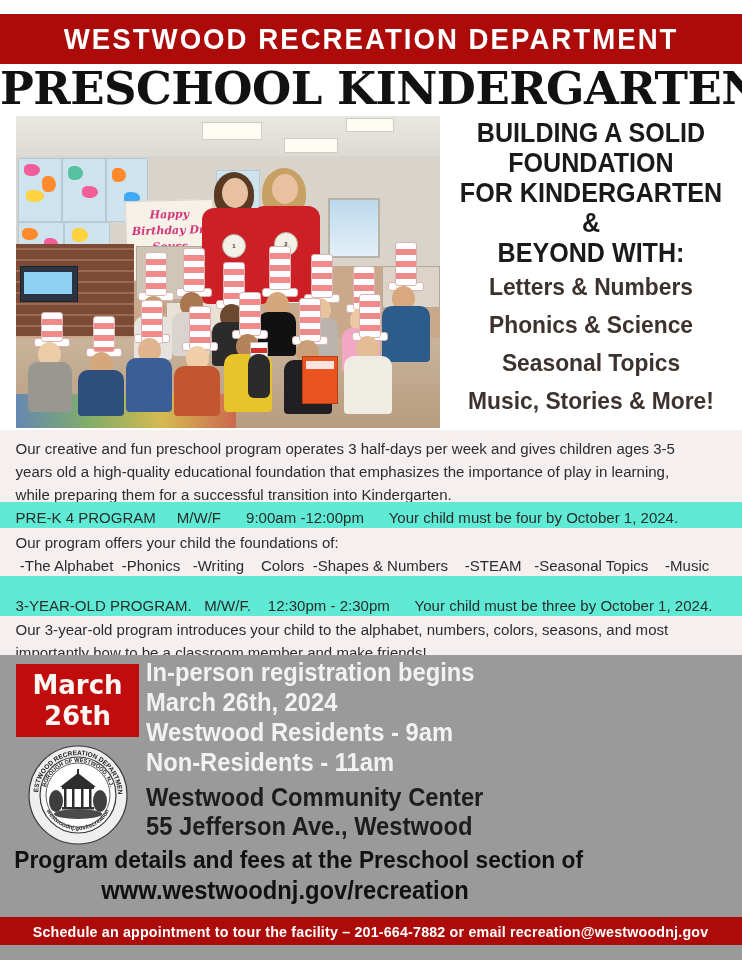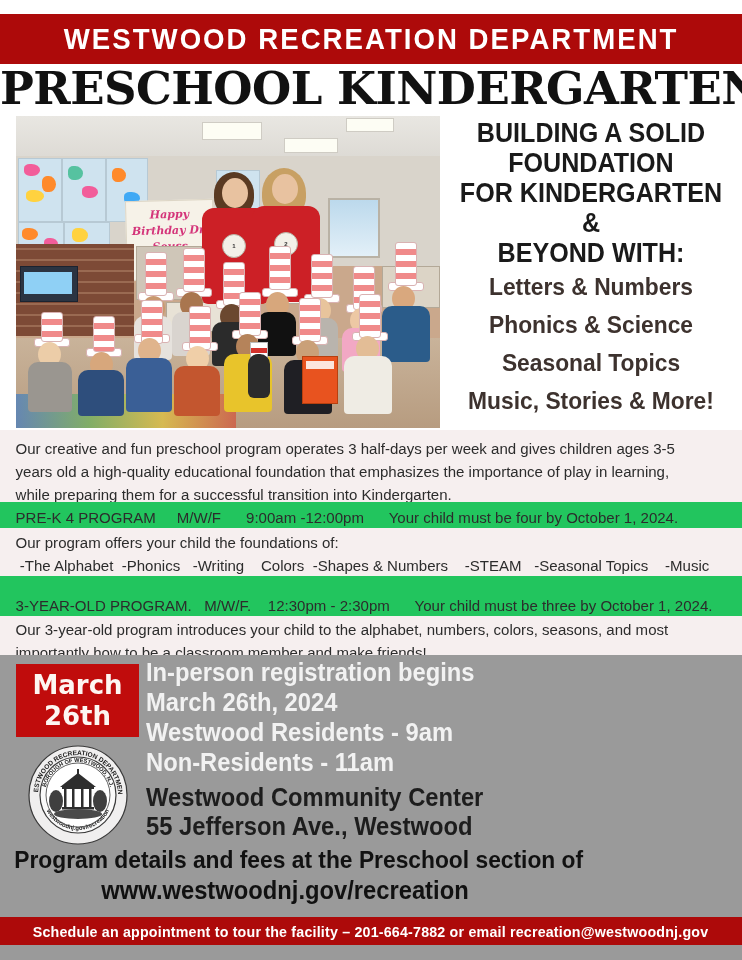--- a/index.html
+++ b/index.html
@@ -121,21 +121,21 @@
     transform: scaleX(0.95);
   }
 
   
   .band {
     position: absolute;
     left: 0;
     width: 742px;
   }
   .band-tint { background: #F6EFEF; }
-  .band-white { background: #22c55e; }
+  .band-white { background: #5eead4; }
   .band-inner {
     padding: 0 16px;
     font-family: "Liberation Sans Narrow", "Liberation Sans", sans-serif;
     color: #2c2c2c;
     font-size: 15.5px;
     line-height: 23px;
     transform: scaleX(0.97);
     transform-origin: left center;
   }
   .band-inner .line { white-space: pre; }

